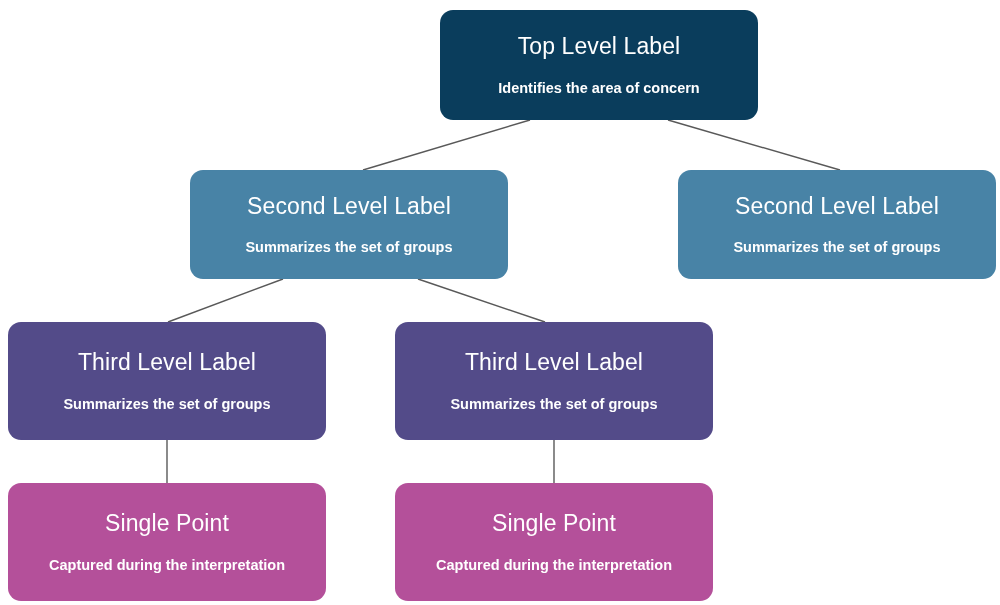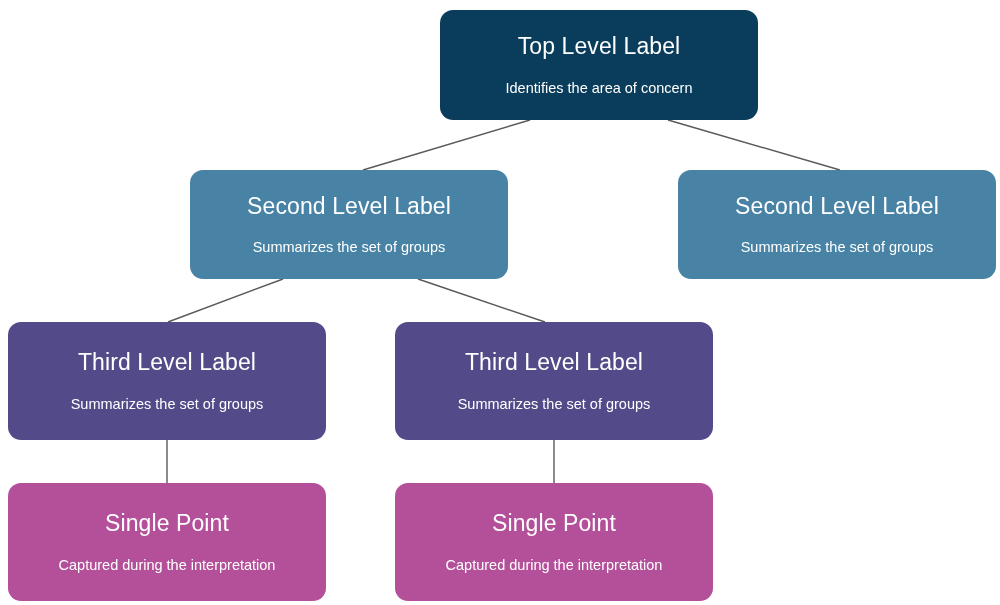--- a/index.html
+++ b/index.html
@@ -39,21 +39,21 @@
   }
   .node .title {
     font-size: 23px;
     font-weight: 400;
     line-height: 1.2;
     letter-spacing: 0.1px;
     white-space: nowrap;
   }
   .node .subtitle {
     font-size: 14.5px;
-    font-weight: normal;
+    font-weight: bold;
     line-height: 1.2;
     margin-top: 19px;
     white-space: nowrap;
   }
   
   .lvl-top    { left: 440px; top: 10px;  width: 318px; height: 110px; }
   .lvl-two-a  { left: 190px; top: 170px; width: 318px; height: 109px; }
   .lvl-two-b  { left: 678px; top: 170px; width: 318px; height: 109px; }
   .lvl-three-a{ left: 8px;   top: 322px; width: 318px; height: 118px; }
   .lvl-three-b{ left: 395px; top: 322px; width: 318px; height: 118px; }

